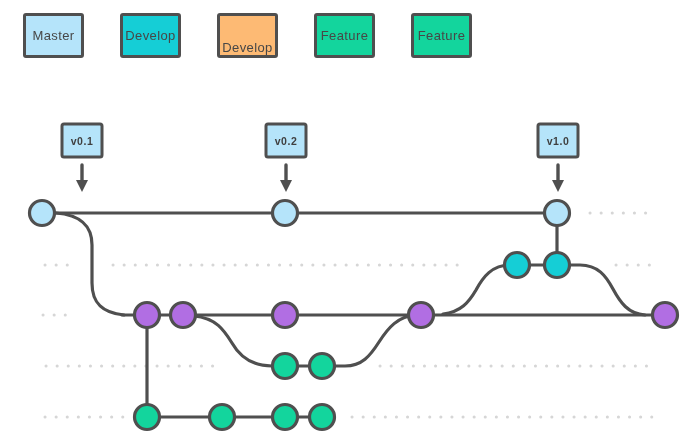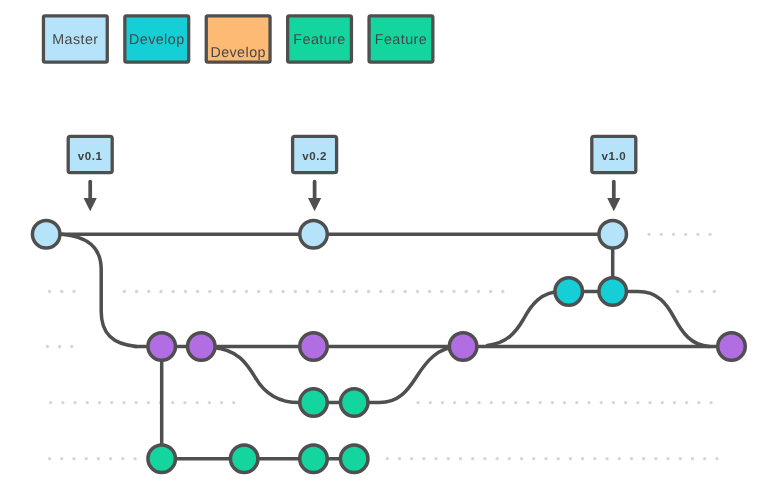--- a/index.html
+++ b/index.html
@@ -1,21 +1,21 @@
 <!DOCTYPE html>
 <html><head>
 <meta charset="utf-8">
 <style>
   html,body{margin:0;padding:0;background:#ffffff;}
   body{
     width:700px;height:447px;position:relative;overflow:hidden;
     font-family:"Liberation Sans", sans-serif;
   }
   .legend{
-    position:absolute;left:38px;top:13px;display:flex;gap:13px;
+    position:absolute;left:23px;top:13px;display:flex;gap:36px;
   }
   .legend-box{
     width:55px;height:39px;border:3px solid #4f4f4f;border-radius:3px;
     display:flex;align-items:center;justify-content:center;
     font-size:13px;color:#474747;letter-spacing:0.4px;
   }
   .graph-svg{position:absolute;left:0;top:0;}
 </style>
 </head>
 <body>

